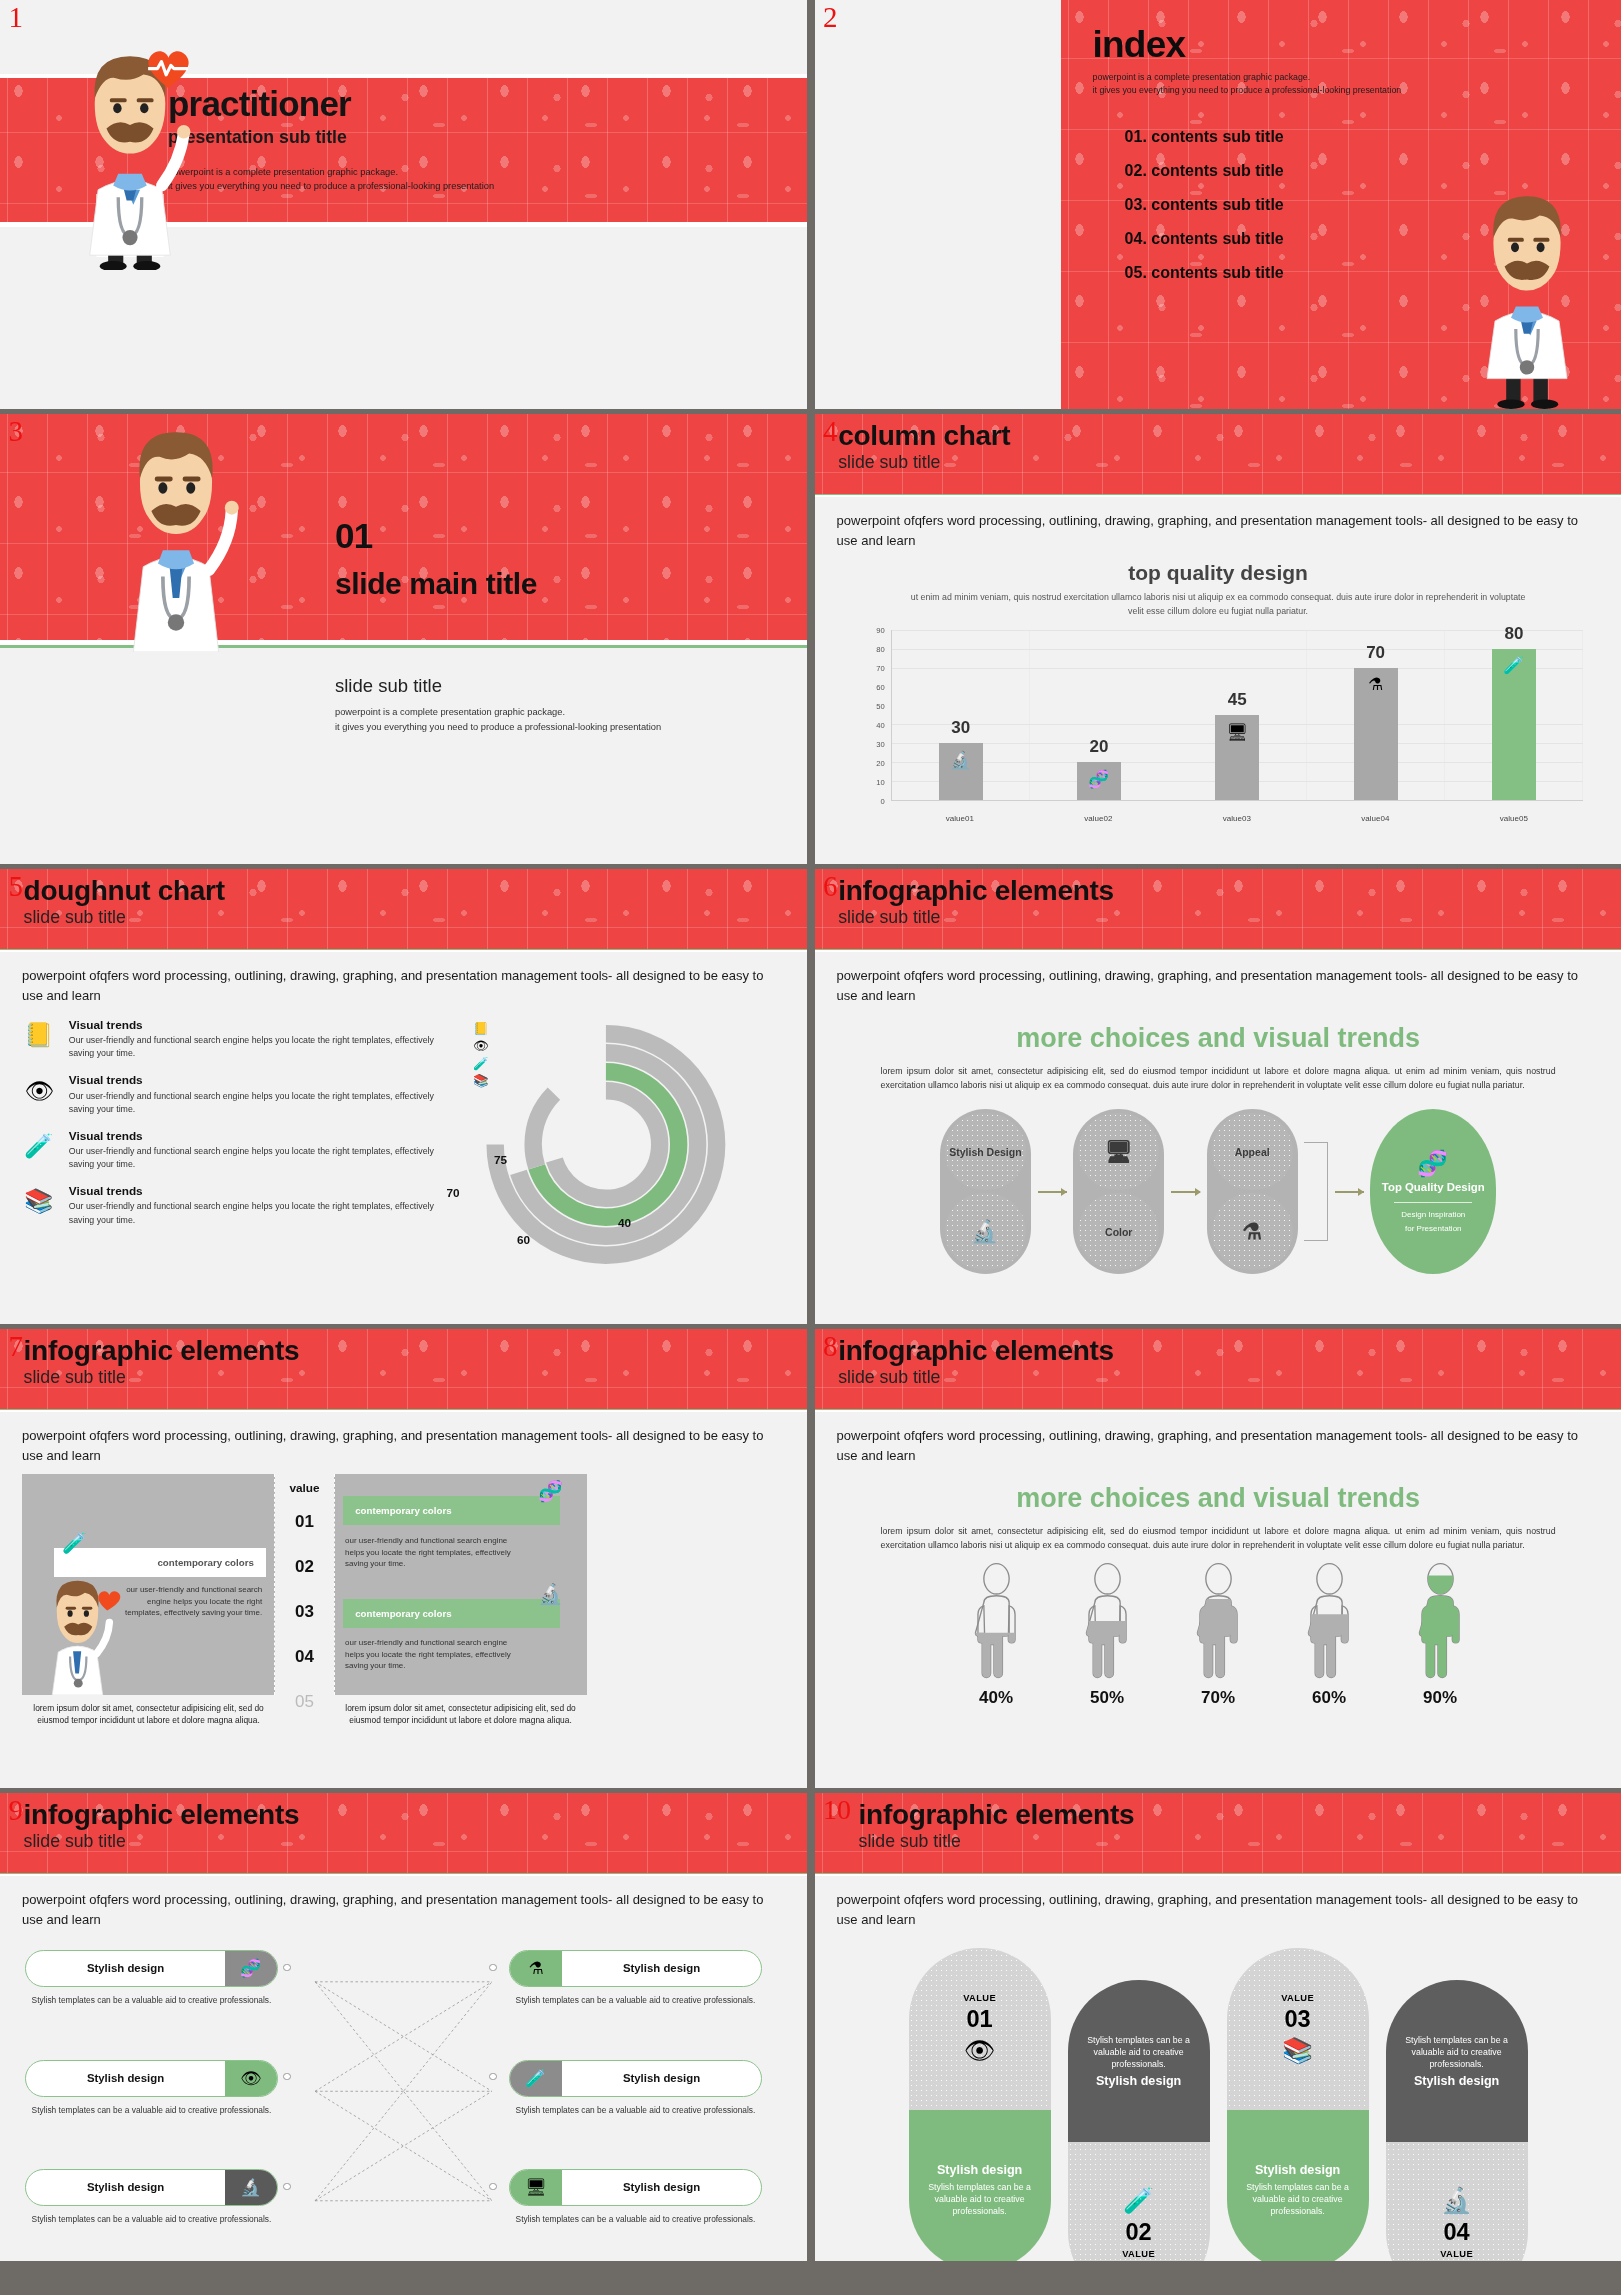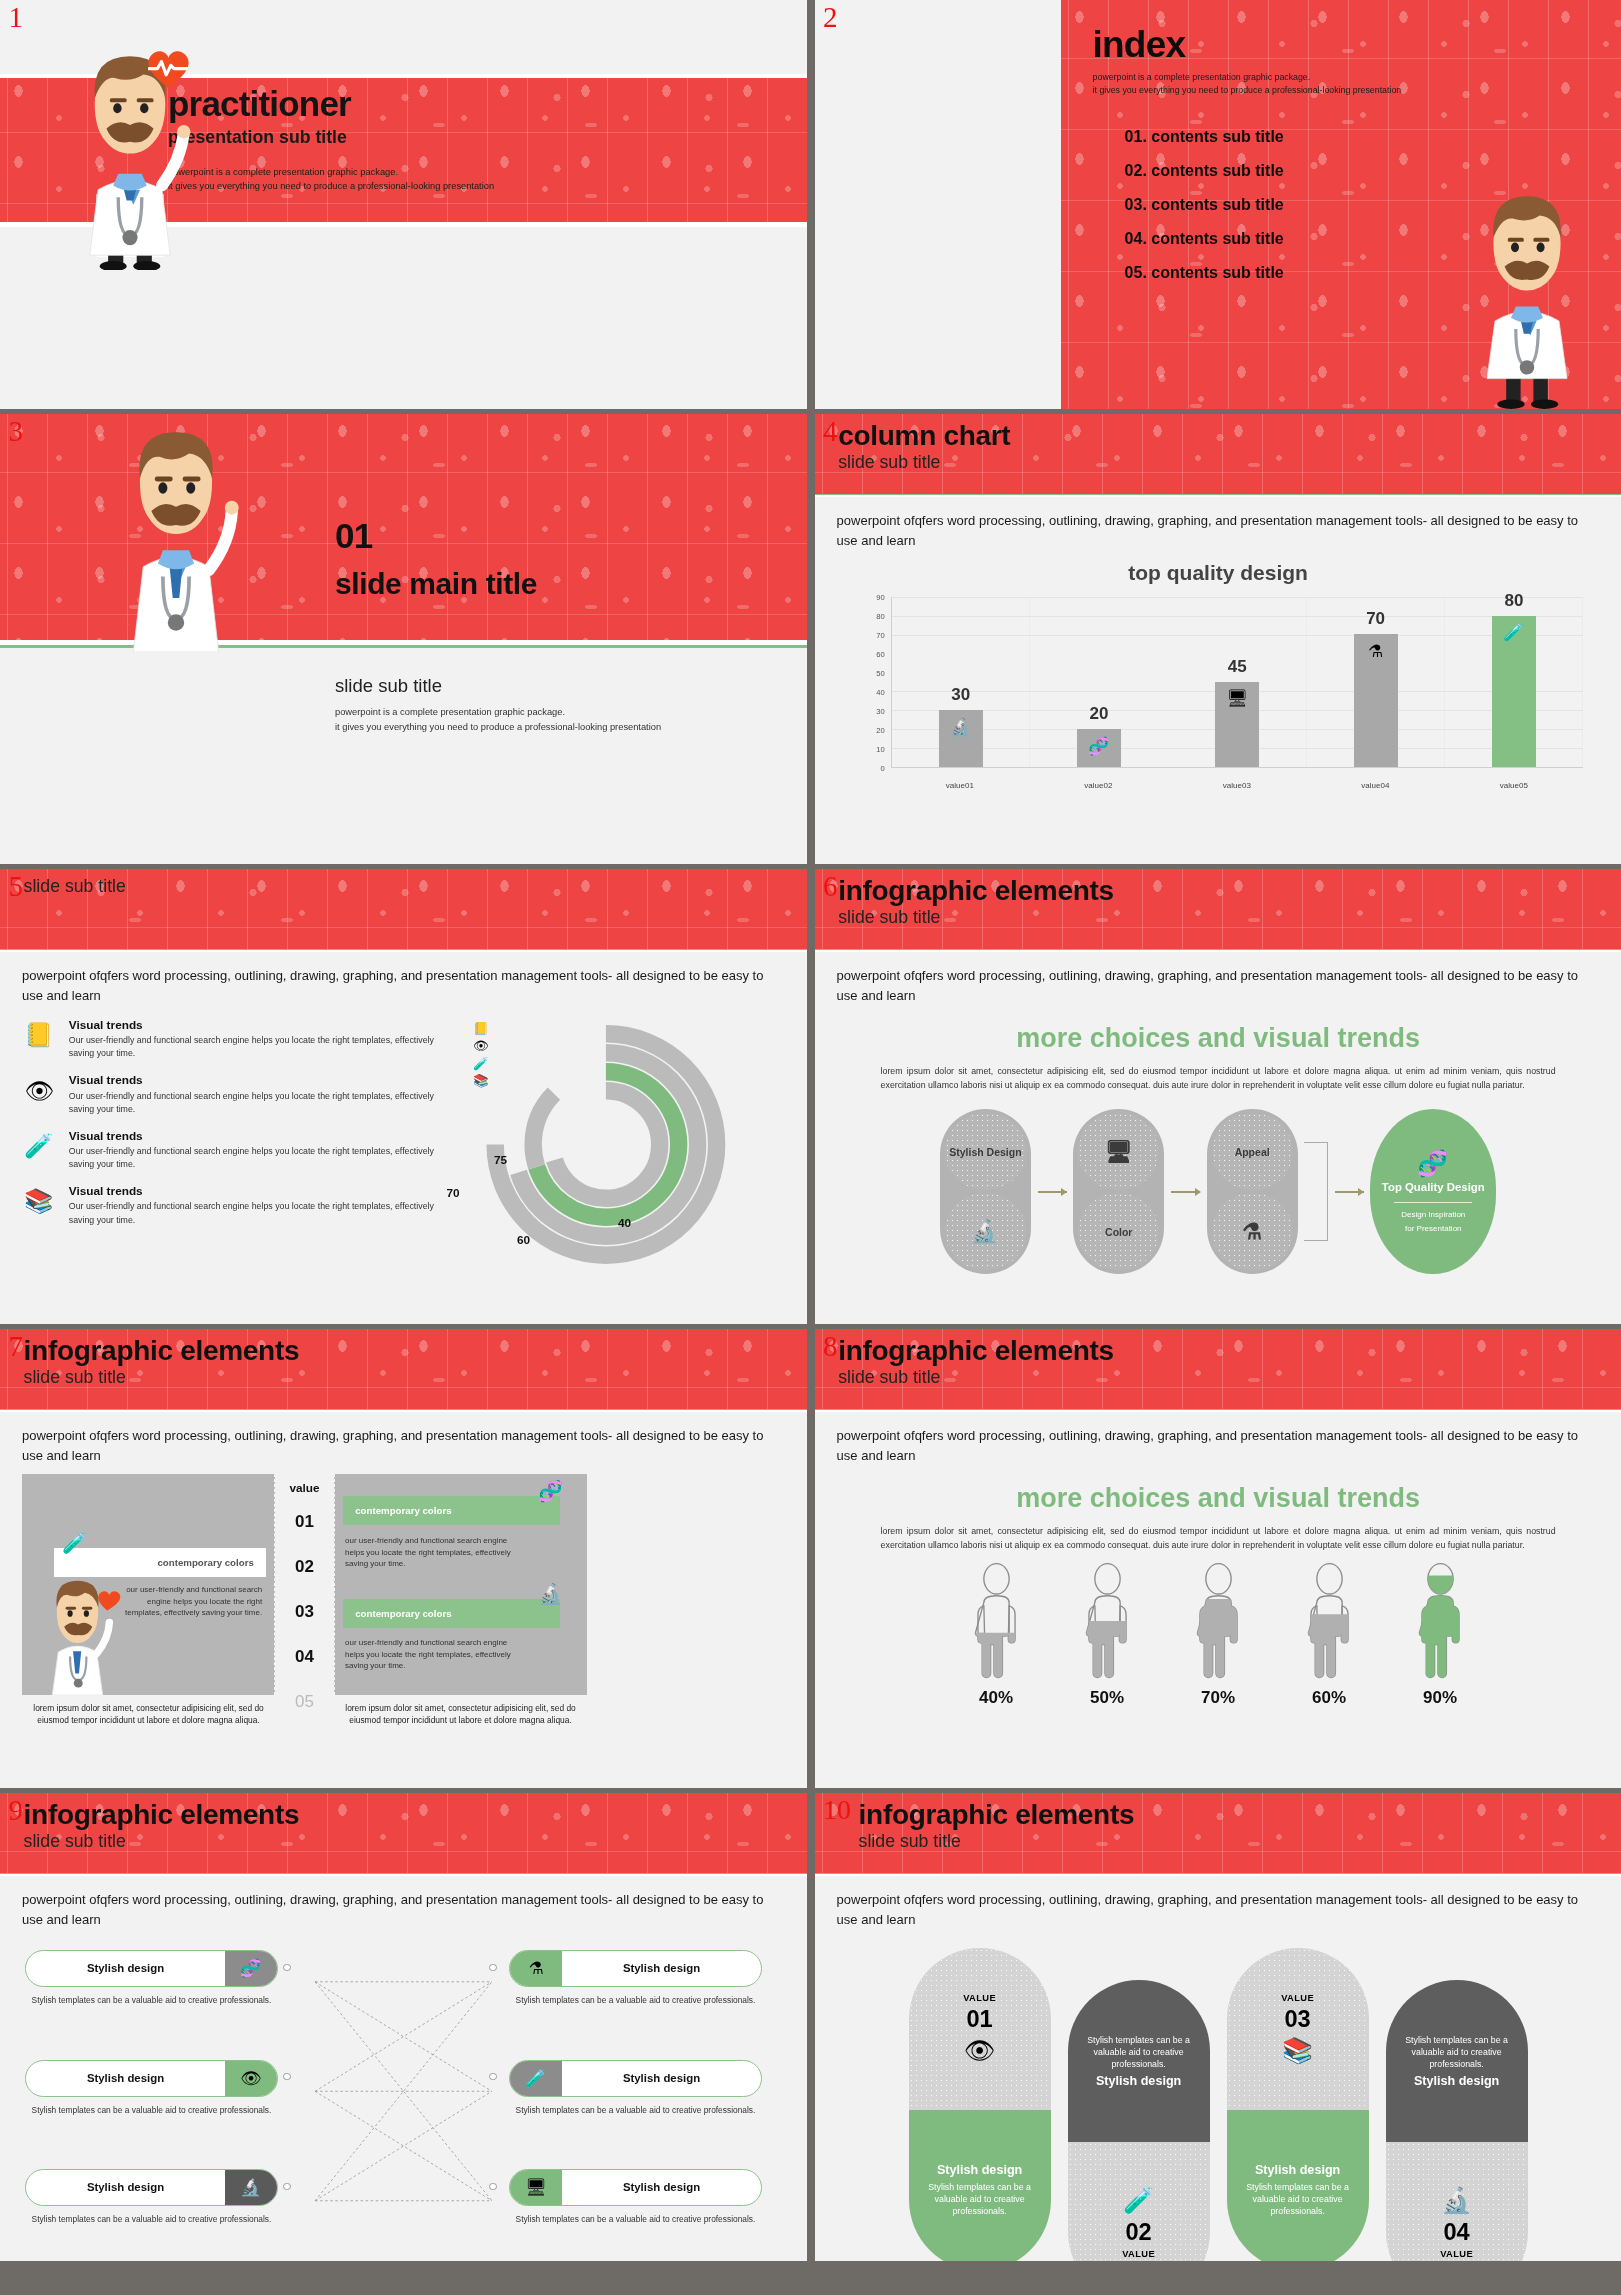--- a/index.html
+++ b/index.html
@@ -326,20 +326,21 @@
     <div class="hdr greenbg">
       <div class="inner">
         <h1>column chart</h1>
         <h2>slide sub title</h2>
       </div>
       <div class="rule"></div>
     </div>
     <div class="lede">powerpoint ofqfers word processing, outlining, drawing, graphing, and presentation management tools- all designed to be easy to use and learn</div>
     <div class="chart-wrap">
       <div class="chart-title">top quality design</div>
+      <div class="chart-sub">ut enim ad minim veniam, quis nostrud exercitation ullamco laboris nisi ut aliquip ex ea commodo consequat. duis aute irure dolor in reprehenderit in voluptate velit esse cillum dolore eu fugiat nulla pariatur.</div>
       <div class="plot">
         <div class="yaxis">
           <span style="top:100%">0</span>
           <span style="top:88.9%">10</span>
           <span style="top:77.8%">20</span>
           <span style="top:66.7%">30</span>
           <span style="top:55.6%">40</span>
           <span style="top:44.4%">50</span>
           <span style="top:33.3%">60</span>
           <span style="top:22.2%">70</span>
@@ -376,20 +377,21 @@
           <span>value05</span>
         </div>
       </div>
     </div>
   </div>
 
   <div class="slide">
     <div class="snum">5</div>
     <div class="hdr greenbg">
       <div class="inner">
+        <h1>doughnut chart</h1>
         <h2>slide sub title</h2>
       </div>
       <div class="rule"></div>
     </div>
     <div class="lede">powerpoint ofqfers word processing, outlining, drawing, graphing, and presentation management tools- all designed to be easy to use and learn</div>
     <div class="s5-row">
       <div class="s5-left">
         <div class="s5-item">
           <div class="s5-ic">📒</div>
           <div class="s5-tx">

